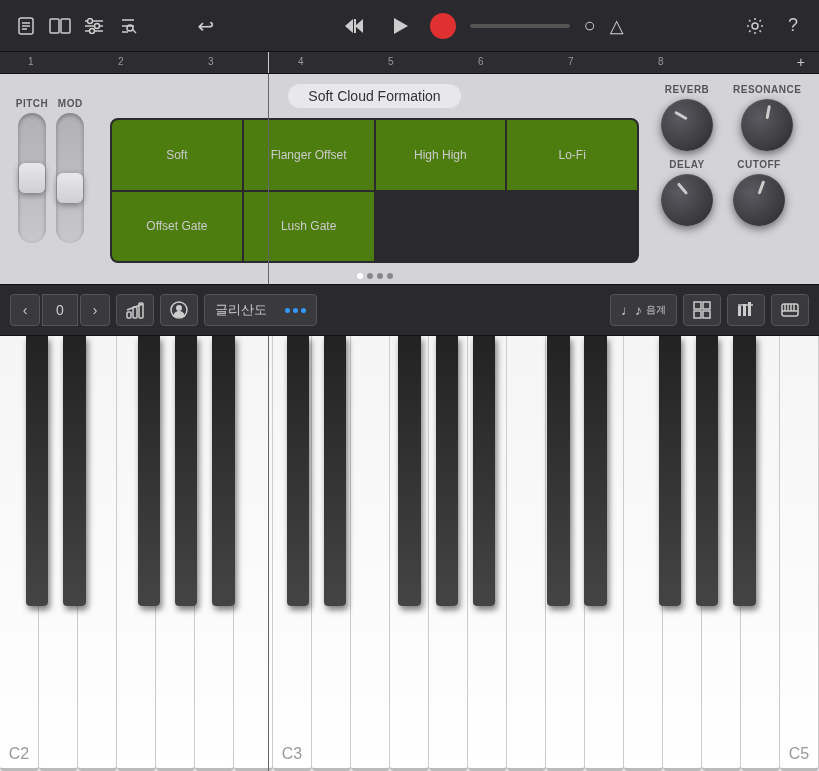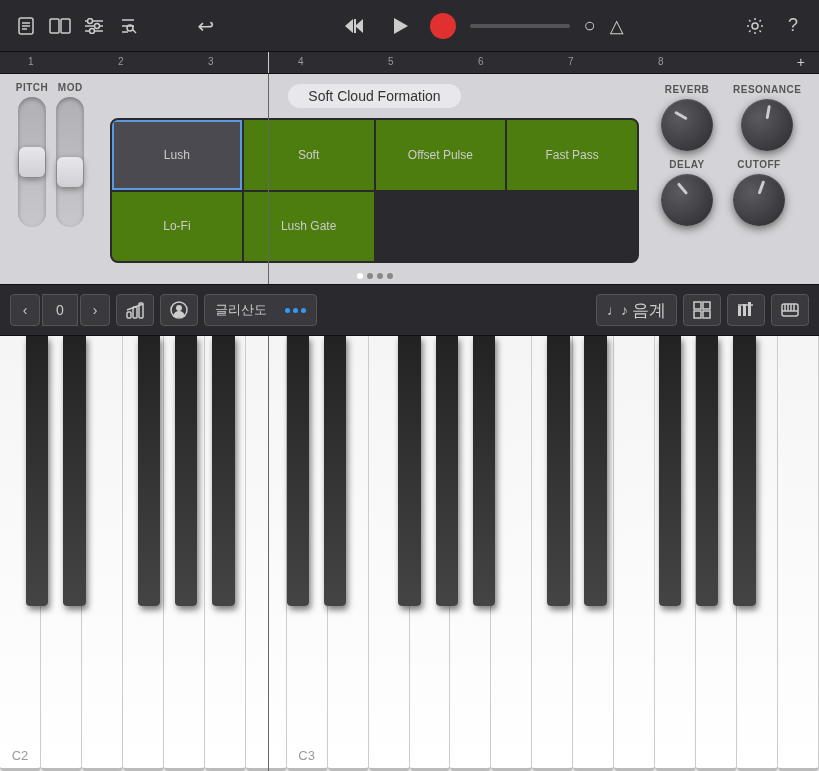--- a/index.html
+++ b/index.html
@@ -112,21 +112,21 @@
       height: 210px;
       display: flex;
       position: relative;
     }
 
     
     .pitch-mod-section {
       display: flex;
       flex-direction: column;
       align-items: center;
-      padding: 8px 8px;
+      padding: 24px 8px;
       gap: 4px;
       width: 100px;
     }
     .slider-group {
       display: flex;
       gap: 8px;
     }
     .slider-container {
       display: flex;
       flex-direction: column;
@@ -426,21 +426,21 @@
       top: 0;
       z-index: 2;
       cursor: pointer;
       box-shadow: 2px 4px 6px rgba(0,0,0,0.5);
     }
     .key-label {
       position: absolute;
       bottom: 5px;
       left: 50%;
       transform: translateX(-50%);
-      font-size: 13px;
+      font-size: 16px;
       color: #999;
       white-space: nowrap;
     }
     .playhead-line {
       position: absolute;
       top: 0;
       bottom: 0;
       width: 1px;
       background: #666;
       left: 268px;
@@ -554,34 +554,34 @@
         <div class="slider-track">
           <div class="slider-thumb" style="top: 60px;"></div>
         </div>
       </div>
     </div>
   </div>
 
   <div class="presets-section">
     <div class="preset-name-bar">Soft Cloud Formation</div>
     <div class="pads-grid">
-      <div class="pad active">
-        <span>Lush</span>
-      </div>
       <div class="pad">
         <span>Soft</span>
       </div>
       <div class="pad">
-        <span>Offset Pulse</span>
+        <span>Flanger Offset</span>
       </div>
       <div class="pad">
-        <span>Fast Pass</span>
+        <span>High High</span>
       </div>
       <div class="pad">
         <span>Lo-Fi</span>
+      </div>
+      <div class="pad">
+        <span>Offset Gate</span>
       </div>
       <div class="pad">
         <span>Lush Gate</span>
       </div>
     </div>
     <div class="pad-dots">
       <div class="pad-dot active"></div>
       <div class="pad-dot"></div>
       <div class="pad-dot"></div>
       <div class="pad-dot"></div>
@@ -644,21 +644,21 @@
     <div class="btn-dots">
       <div class="btn-dot" style="background:#3399ff;"></div>
       <div class="btn-dot" style="background:#3399ff;"></div>
       <div class="btn-dot" style="background:#3399ff;"></div>
     </div>
   </div>
 
   <div class="right-controls">
     <div class="right-btn">
       <span style="font-size:14px;">♩♪</span>
-      <span style="font-size:17px;">음계</span>
+      <span style="font-size:10px;">음계</span>
     </div>
     <div class="icon-btn">
       <svg width="18" height="18" viewBox="0 0 18 18" fill="none" stroke="#ccc" stroke-width="1.5">
         <rect x="1" y="1" width="7" height="7"></rect>
         <rect x="10" y="1" width="7" height="7"></rect>
         <rect x="1" y="10" width="7" height="7"></rect>
         <rect x="10" y="10" width="7" height="7"></rect>
       </svg>
     </div>
     <div class="icon-btn">
@@ -701,20 +701,23 @@
       <div class="white-key" style="width: 37.2273px; flex-shrink: 0; position: relative;"></div>
       <div class="white-key" style="width: 37.2273px; flex-shrink: 0; position: relative;"></div>
       <div class="white-key" style="width: 37.2273px; flex-shrink: 0; position: relative;"></div>
       <div class="white-key" style="width: 37.2273px; flex-shrink: 0; position: relative;"></div>
       <div class="white-key" style="width: 37.2273px; flex-shrink: 0; position: relative;"></div>
       <div class="white-key" style="width: 37.2273px; flex-shrink: 0; position: relative;"></div>
       <div class="white-key" style="width: 37.2273px; flex-shrink: 0; position: relative;"></div>
       <div class="white-key" style="width: 37.2273px; flex-shrink: 0; position: relative;"></div>
       <div class="white-key" style="width: 37.2273px; flex-shrink: 0; position: relative;"></div>
       <div class="white-key" style="width: 37.2273px; flex-shrink: 0; position: relative;"></div>
+      <div class="white-key" style="width: 37.2273px; flex-shrink: 0; position: relative;">
+        <span class="key-label">C5</span>
+      </div>
       <div class="black-key" style="position: absolute; left: 26.0591px; top: 0px; width: 22.3364px; height: 62%; z-index: 2;"></div>
       <div class="black-key" style="position: absolute; left: 63.2864px; top: 0px; width: 22.3364px; height: 62%; z-index: 2;"></div>
       <div class="black-key" style="position: absolute; left: 137.741px; top: 0px; width: 22.3364px; height: 62%; z-index: 2;"></div>
       <div class="black-key" style="position: absolute; left: 174.968px; top: 0px; width: 22.3364px; height: 62%; z-index: 2;"></div>
       <div class="black-key" style="position: absolute; left: 212.195px; top: 0px; width: 22.3364px; height: 62%; z-index: 2;"></div>
       <div class="black-key" style="position: absolute; left: 286.65px; top: 0px; width: 22.3364px; height: 62%; z-index: 2;"></div>
       <div class="black-key" style="position: absolute; left: 323.877px; top: 0px; width: 22.3364px; height: 62%; z-index: 2;"></div>
       <div class="black-key" style="position: absolute; left: 398.332px; top: 0px; width: 22.3364px; height: 62%; z-index: 2;"></div>
       <div class="black-key" style="position: absolute; left: 435.559px; top: 0px; width: 22.3364px; height: 62%; z-index: 2;"></div>
       <div class="black-key" style="position: absolute; left: 472.786px; top: 0px; width: 22.3364px; height: 62%; z-index: 2;"></div>

